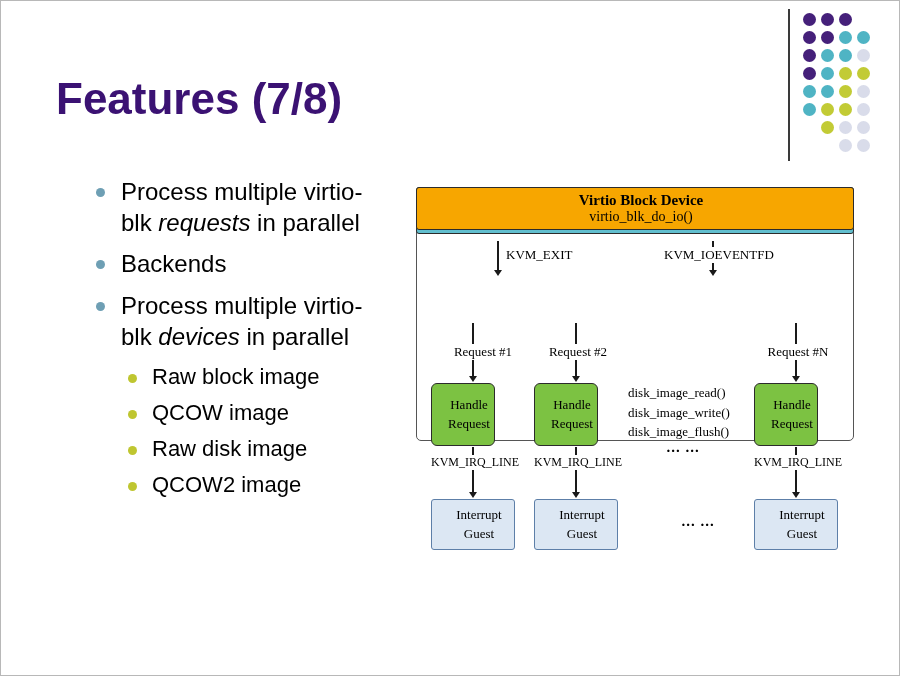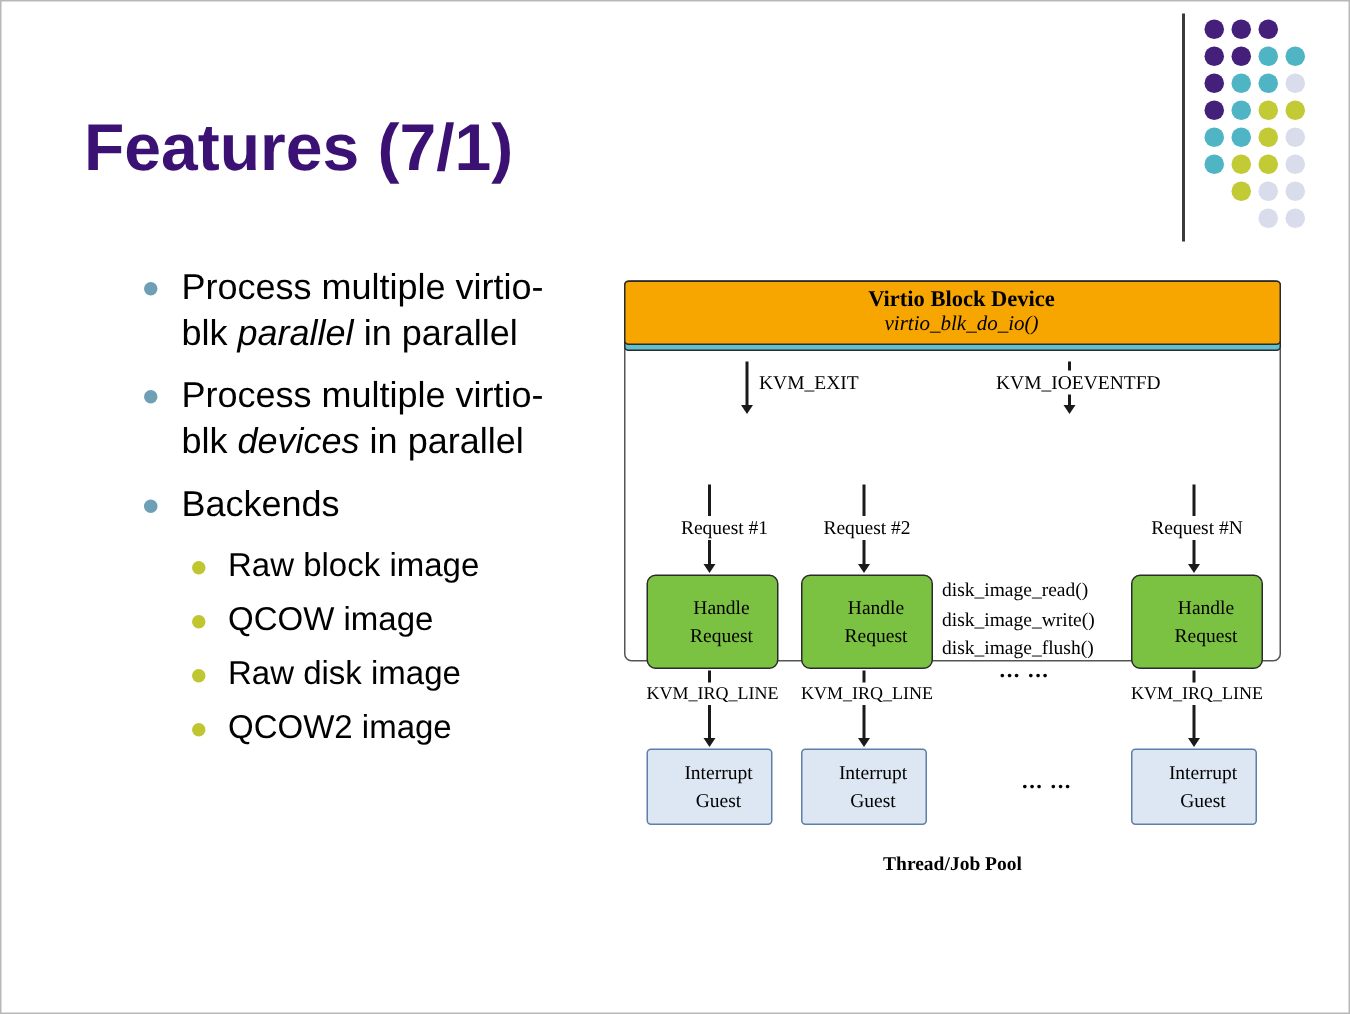--- a/index.html
+++ b/index.html
@@ -32,24 +32,24 @@
   .diagram{position:absolute;left:415px;top:186px;width:440px;height:412px;
            font-family:"Liberation Serif",serif;}
   .box{position:absolute;border:1px solid #2b2b2b;border-radius:3px;display:flex;
        flex-direction:column;align-items:center;justify-content:center;text-align:center;
        box-sizing:border-box;z-index:2;padding-left:12px;}
   .guest{left:0;top:4;width:438px;height:47px;background:var(--c-guest_box,#62BFCF);}
   .guest .ln1{font-weight:bold;font-size:15px;}
   .guest .ln2{font-weight:bold;font-size:14px;}
   .virtio{left:0;top:90;width:438px;height:43px;background:var(--c-virtio_box,#F7A600);}
   .virtio .ln1{font-weight:bold;font-size:15px;}
-  .virtio .ln2{font-size:14px;font-style:italic;}
+  .virtio .ln2{font-size:14px;}
   .pool{left:0;top:150;width:438px;height:254px;background:#fff;border:1px solid #555;
         border-radius:5px;z-index:0;}
-  .greenbox{width:88px;height:63px;background:var(--c-handle_box,#7CC242);
+  .greenbox{width:64px;height:63px;background:var(--c-handle_box,#7CC242);
             font-size:13px;border-radius:6px;line-height:1.45;}
   .bluebox{width:84px;height:51px;background:var(--c-interrupt_box,#DCE7F3);
            border:1px solid #5d7fa8;font-size:13px;line-height:1.4;border-radius:3px;}
   .g1{left:15px;top:196px;} .g2{left:118px;top:196px;} .g3{left:338px;top:196px;}
   .i1{left:15px;top:312px;} .i2{left:118px;top:312px;} .i3{left:338px;top:312px;}
   .vl{position:absolute;width:2px;background:#1a1a1a;z-index:1;}
   .a-exit{left:81px;top:54px;height:30px;}
   .a-ioev{left:296px;top:54px;height:30px;}
   .a-r1{left:56px;top:136px;height:55px;} .a-r2{left:159px;top:136px;height:55px;}
   .a-r3{left:379px;top:136px;height:55px;}
@@ -73,21 +73,21 @@
             width:90px;text-align:center;z-index:2;}
   .e1{left:222px;top:252px;} .e2{left:237px;top:326px;}
   .pool-label{position:absolute;left:0;top:381px;width:438px;text-align:center;
               font-weight:bold;font-size:13px;z-index:2;}
 </style>
 </head>
 <body>
 
 <div class="slide">
 
-  <h1 class="title">Features (7/1)</h1>
+  <h1 class="title">Features (7/8)</h1>
 
   <div class="vline"></div>
   <div class="deco" id="dots">
       <div class="dot" style="background: rgb(69, 32, 122);"></div>
       <div class="dot" style="background: rgb(69, 32, 122);"></div>
       <div class="dot" style="background: rgb(69, 32, 122);"></div>
       <div class="dot" style="visibility: hidden;"></div>
       <div class="dot" style="background: rgb(69, 32, 122);"></div>
       <div class="dot" style="background: rgb(69, 32, 122);"></div>
       <div class="dot" style="background: rgb(79, 180, 196);"></div>
@@ -114,29 +114,29 @@
       <div class="dot" style="background: rgb(217, 220, 234);"></div>
       <div class="dot" style="visibility: hidden;"></div>
       <div class="dot" style="visibility: hidden;"></div>
       <div class="dot" style="background: rgb(217, 220, 234);"></div>
       <div class="dot" style="background: rgb(217, 220, 234);"></div>
     </div>
 
   <div class="bullets">
     <div class="li l2">
       <span class="b"></span>
-      <span class="t"><span>Process multiple virtio-blk </span><em>parallel</em><span> in parallel</span></span>
+      <span class="t"><span>Process multiple virtio-blk </span><em>requests</em><span> in parallel</span></span>
     </div>
     <div class="li l2">
       <span class="b"></span>
+      <span class="t">Backends</span>
+    </div>
+    <div class="li l2">
+      <span class="b"></span>
       <span class="t"><span>Process multiple virtio-blk </span><em>devices</em><span> in parallel</span></span>
-    </div>
-    <div class="li l2">
-      <span class="b"></span>
-      <span class="t">Backends</span>
     </div>
     <div class="li l3">
       <span class="b"></span>
       <span class="t">Raw block image</span>
     </div>
     <div class="li l3">
       <span class="b"></span>
       <span class="t">QCOW image</span>
     </div>
     <div class="li l3">
@@ -162,21 +162,20 @@
     <div class="ah h-ioev"></div>
     <div class="lbl lbl-exit">KVM_EXIT</div>
     <div class="lbl lbl-ioev">KVM_IOEVENTFD</div>
 
     <div class="box virtio">
       <div class="ln1">Virtio Block Device</div>
       <div class="ln2">virtio_blk_do_io()</div>
     </div>
 
     <div class="box pool"></div>
-    <div class="pool-label">Thread/Job Pool</div>
 
     <div class="vl a-r1"></div>
     <div class="ah h-r1"></div>
     <div class="vl a-r2"></div>
     <div class="ah h-r2"></div>
     <div class="vl a-r3"></div>
     <div class="ah h-r3"></div>
 
     <div class="lbl lbl-req1">Request #1</div>
     <div class="lbl lbl-req2">Request #2</div>

